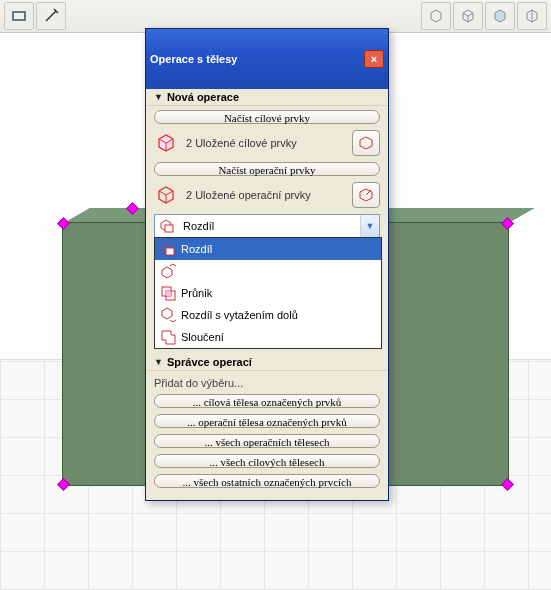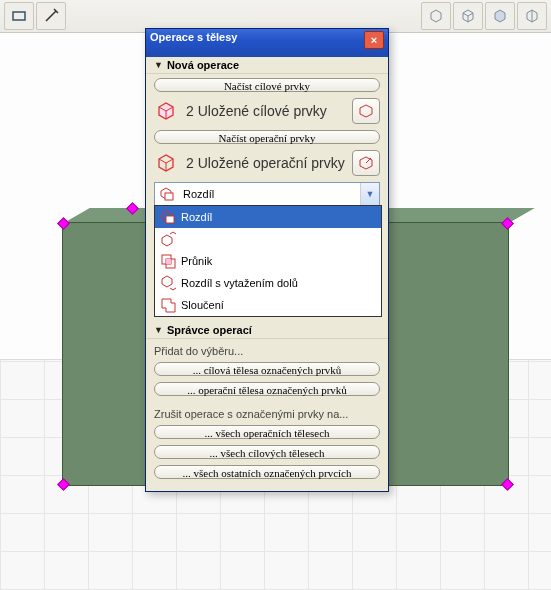--- a/index.html
+++ b/index.html
@@ -12,29 +12,29 @@
 
 .topbar{position:absolute;left:0;top:0;right:0;height:32px;background:linear-gradient(#f4f2ee,#eceae4);border-bottom:1px solid #c9c6bd;display:flex;align-items:center;padding:0 4px;gap:2px}
 .tbtn{width:28px;height:26px;border:1px solid #c9c6bd;background:#f0eee8;display:flex;align-items:center;justify-content:center;border-radius:2px}
 .tbtn svg{width:16px;height:16px}
 .dropdown{display:flex;align-items:center;height:22px;border:1px solid #8c8c8c;background:#fff;padding:0 4px;gap:4px;border-radius:2px}
 .dropdown .caret{font-size:9px;color:#555}
 .title-chip{position:absolute;left:210px;top:-2px;height:18px;border:1px solid #b9b6ad;border-top:none;background:#eceae4;padding:2px 8px 0;font-weight:bold;font-size:11px;border-radius:0 0 4px 4px}
 .title-scroll{position:absolute;left:374px;top:0;width:18px;height:14px;border:1px solid #b9b6ad;border-top:none;background:#eceae4;text-align:center;line-height:12px;font-size:9px;border-radius:0 0 3px 3px}
 
 .win{position:absolute;left:145px;top:28px;width:242px;background:#ece9d8;border:1px solid #0a246a;box-shadow:3px 3px 8px rgba(0,0,0,.25)}
-.titlebar{height:24px;background:linear-gradient(#3a6bdb,#2353c8 40%,#1e49b2);color:#fff;display:flex;align-items:flex-start;padding:2px 4px;font-weight:bold;font-size:11px}
+.titlebar{height:24px;background:linear-gradient(#3a6bdb,#2353c8 40%,#1e49b2);color:#fff;display:flex;align-items:center;padding:18px 4px;font-weight:bold;font-size:11px}
 .titlebar .x{margin-left:auto;width:18px;height:16px;background:#e66047;border:1px solid #9a2a12;border-radius:2px;display:flex;align-items:center;justify-content:center;color:#fff;font-weight:bold;font-size:11px;line-height:1}
 .section-hdr{background:#ece9d8;padding:2px 8px;font-weight:bold;font-size:11px;border-bottom:1px solid #d6d2c2;display:flex;align-items:center;gap:4px}
 .section-hdr .tri{font-size:9px;color:#222}
 .panel{padding:4px 8px 6px}
 .wbtn{display:block;width:100%;height:14px;border:1px solid #9a968a;border-radius:8px;background:linear-gradient(#fdfdfb,#eceae1);font:11px Tahoma;cursor:pointer;margin-bottom:6px}
 .row{display:flex;align-items:center;gap:6px;margin-bottom:6px}
 .row .icon{width:26px;height:24px;display:flex;align-items:center;justify-content:center}
-.row .txt{flex:1;font-size:14px;color:#333}
+.row .txt{flex:1;font-size:11px;color:#333}
 .iconbtn{width:26px;height:24px;border:1px solid #9a968a;border-radius:4px;background:linear-gradient(#fdfdfb,#eceae1);display:flex;align-items:center;justify-content:center}
 .lbl{font-size:11px;color:#333;padding:4px 0 2px}
 .combo{position:relative;display:flex;align-items:center;height:22px;border:1px solid #7f9db9;background:#fff}
 .combo .cicon{width:24px;display:flex;align-items:center;justify-content:center}
 .combo .ctext{flex:1;padding:0 4px;font-size:11px}
 .combo .cbtn{width:18px;height:100%;border-left:1px solid #cfcfcf;background:linear-gradient(#eef3fb,#cfe0f7);display:flex;align-items:center;justify-content:center;color:#4a6ea9;font-size:9px}
 .popup{position:absolute;left:-1px;top:22px;width:calc(100% + 2px);background:#fff;border:1px solid #333;z-index:5}
 .popup .opt{display:flex;align-items:center;height:22px;padding:0 2px;gap:2px;font-size:11px;color:#000}
 .popup .opt.sel{background:#316ac5;color:#fff}
 .popup .opt .oicon{width:22px;display:flex;align-items:center;justify-content:center}
@@ -194,18 +194,17 @@
   </div>
 
   <div class="section-hdr" style="margin-top:110px">
     <span class="tri">▼</span>
     <span>Správce operací</span>
   </div>
   <div class="panel">
     <div class="small-note">Přidat do výběru...</div>
     <button class="wbtn">... cílová tělesa označených prvků</button>
     <button class="wbtn">... operační tělesa označených prvků</button>
-    <div class="small-note" style="padding-top:6px">Zrušit operace s označenými prvky na...</div>
     <button class="wbtn">... všech operačních tělesech</button>
     <button class="wbtn">... všech cílových tělesech</button>
     <button class="wbtn">... všech ostatních označených prvcích</button>
   </div>
 </div>
 
 </body></html>

